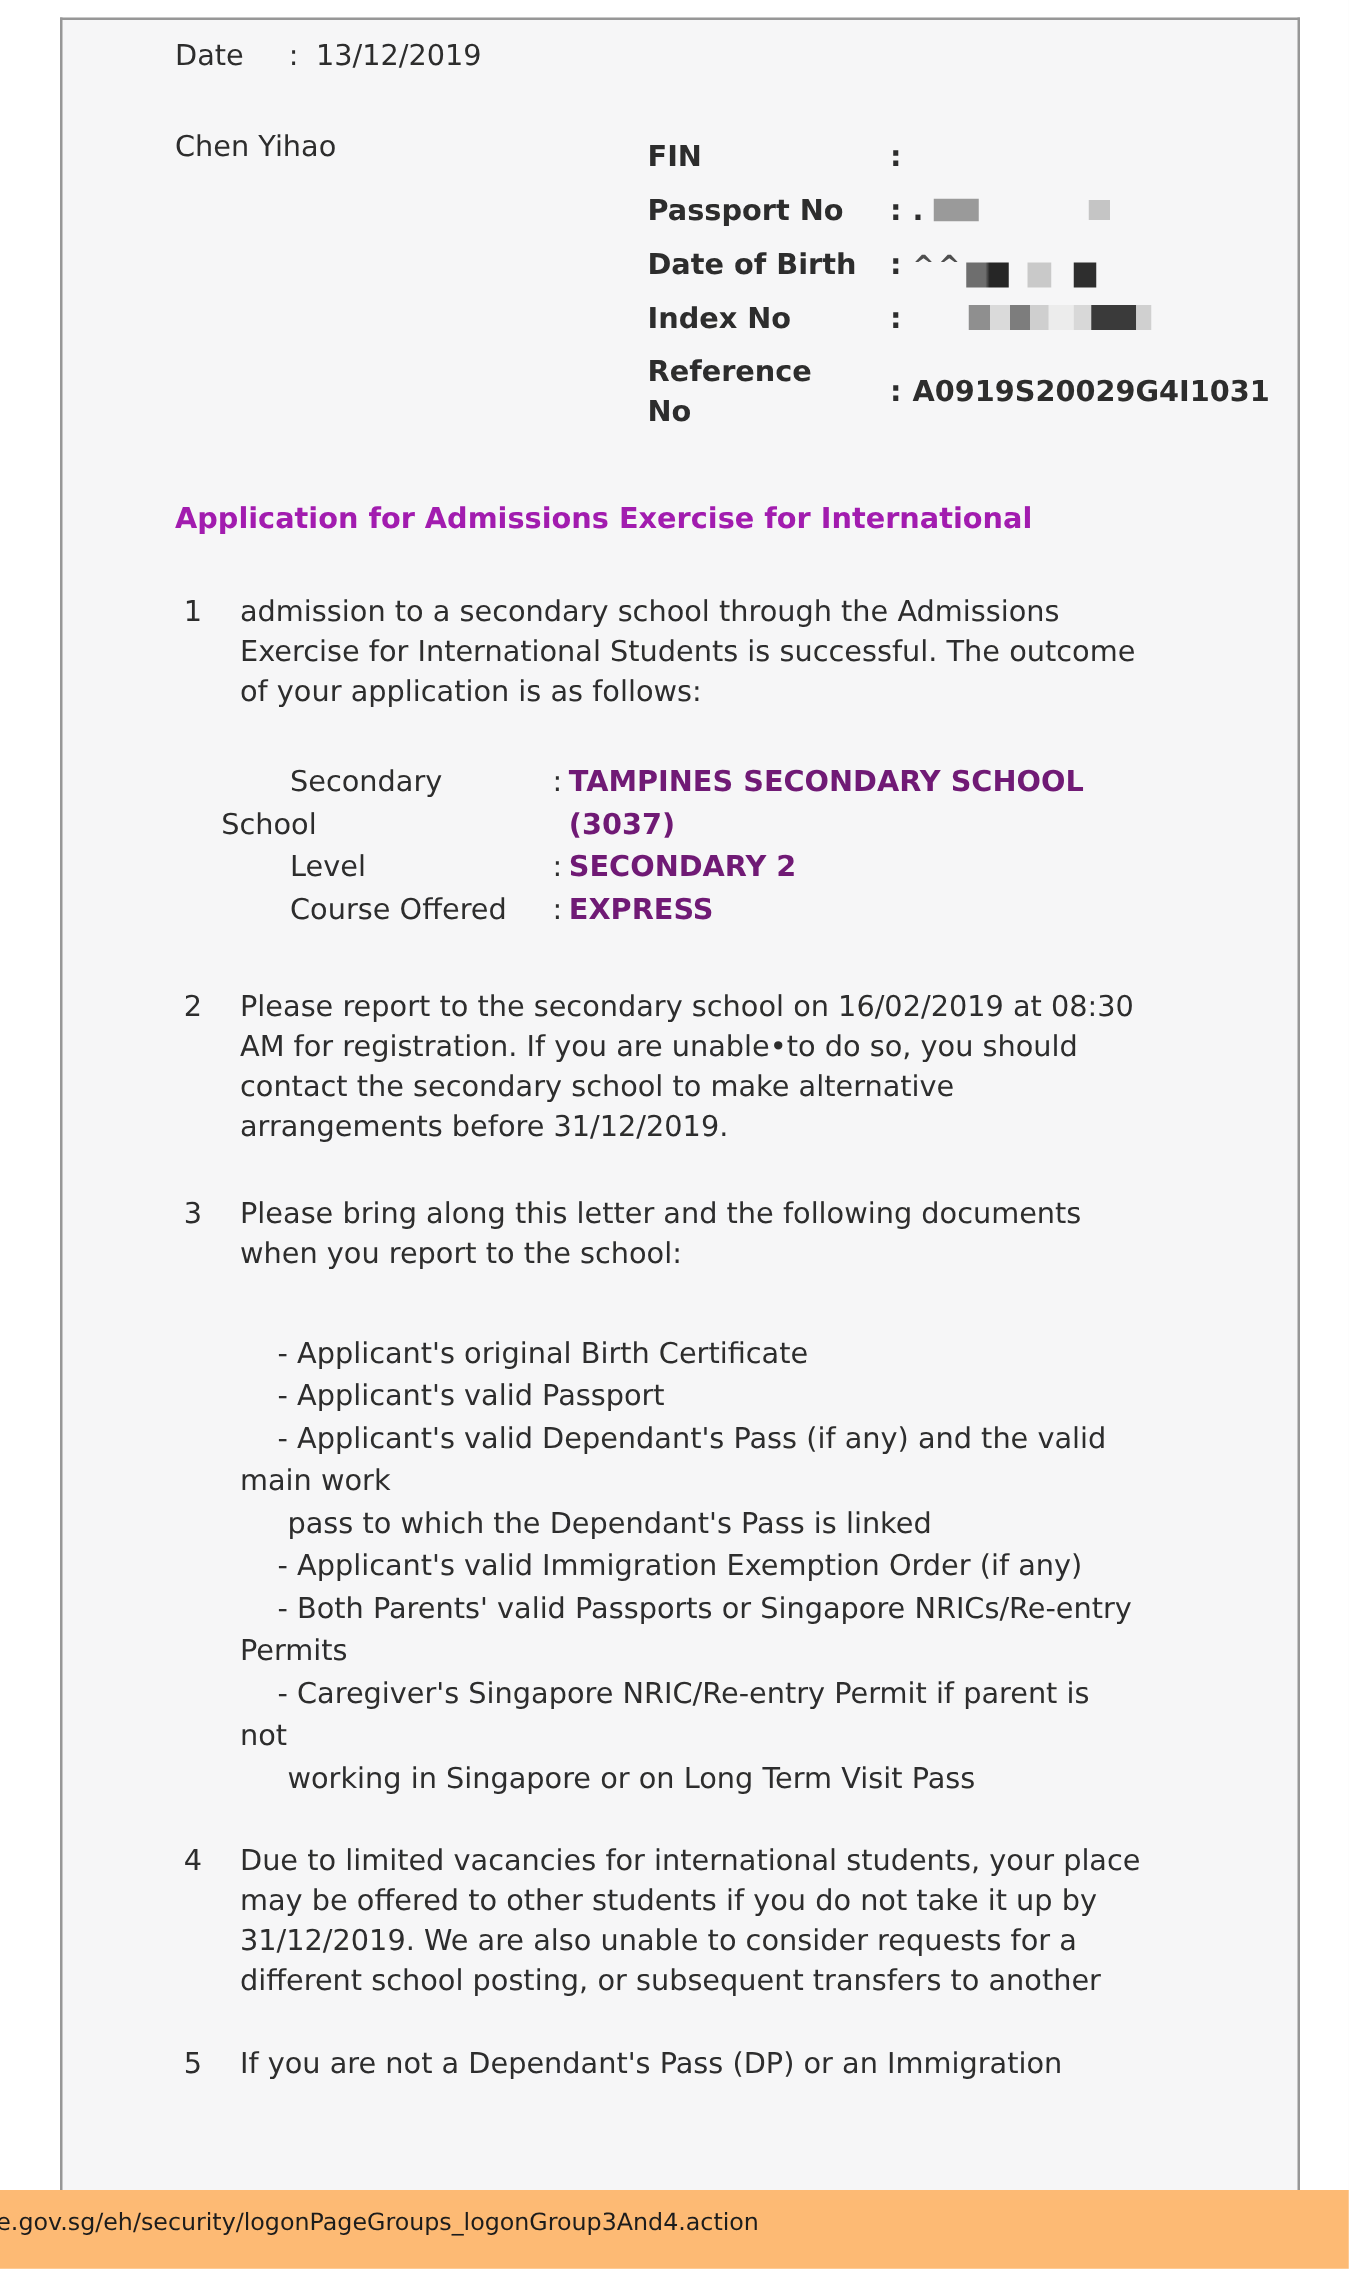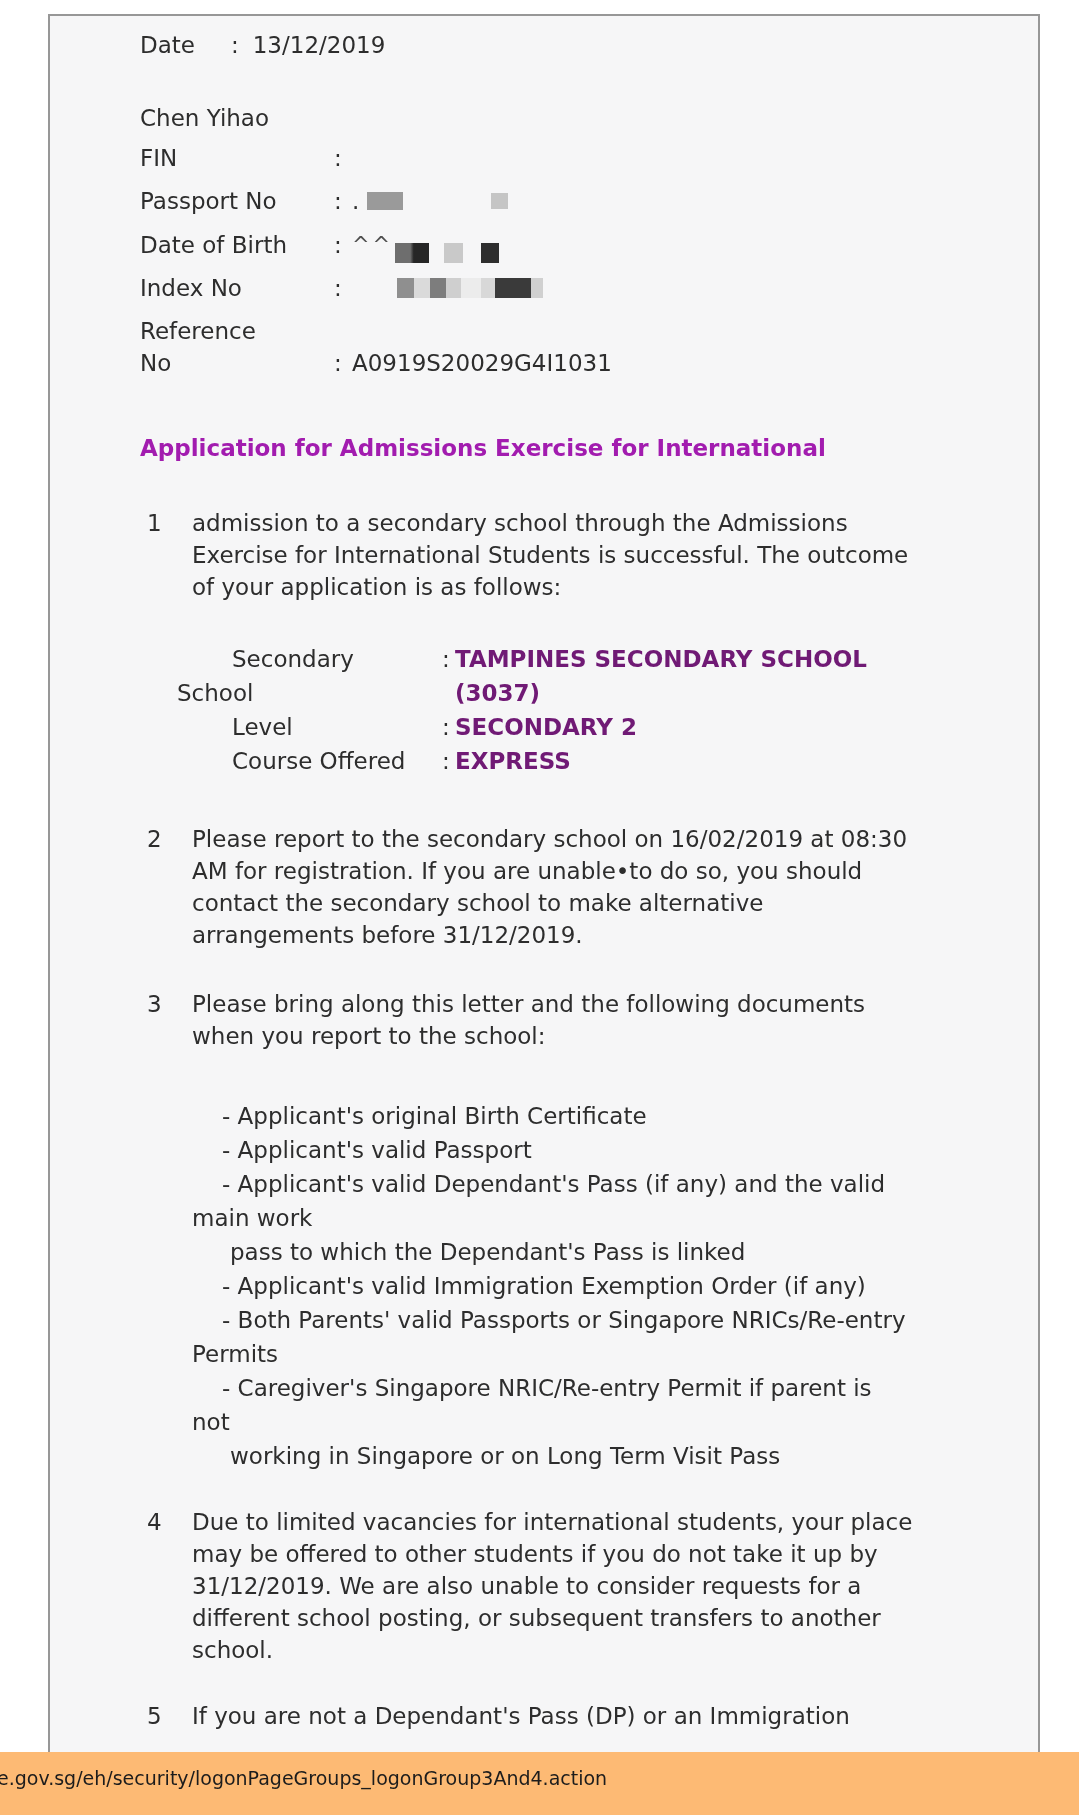--- a/index.html
+++ b/index.html
@@ -16,24 +16,24 @@
     background:#f6f6f7;overflow:hidden;
   }
   .content{
     padding:13px 0 0 90px;
     font-size:23px;line-height:32px;white-space:nowrap;
   }
   
   .date-line{}
   .dcolon{margin:0 14px 0 36px;}
   
-  .cols{display:flex;margin-top:41px;flex-direction:column;}
+  .cols{display:flex;margin-top:41px;}
   .name-col{width:378px;flex:none;}
   .info-col{flex:none;padding-top:8px;}
-  .irow{display:flex;align-items:flex-end;margin-bottom:11px;}
+  .irow{display:flex;align-items:center;margin-bottom:11px;font-weight:bold;}
   .ilab{width:194px;flex:none;}
   .ilab .wraplab{display:inline-block;width:132px;white-space:normal;}
   .icol{width:18px;flex:none;}
   .ival{flex:none;}
   
   .rb{display:inline-block;vertical-align:middle;position:relative;top:-2px;}
   .rb-p1{width:36px;height:18px;background:#9a9a9a;margin-left:8px;}
   .rb-p2{width:17px;height:16px;background:#c5c5c5;margin-left:88px;}
   .dob-marks{font-size:21px;color:#4f4f4f;letter-spacing:3px;}
   .dob-boxes{position:relative;top:9px;margin-left:2px;}
@@ -205,21 +205,20 @@
       <div class="dl ind-s">working in Singapore or on Long Term Visit Pass</div>
     </div>
 
     <div class="para p4">
       <div class="pnum">4</div>
       <div class="ptext">
         <div>Due to limited vacancies for international students, your place</div>
         <div>may be offered to other students if you do not take it up by</div>
         <div>31/12/2019. We are also unable to consider requests for a</div>
         <div>different school posting, or subsequent transfers to another</div>
-        <div>school.</div>
       </div>
     </div>
 
     <div class="para p5">
       <div class="pnum">5</div>
       <div class="ptext">
         <div>If you are not a Dependant's Pass (DP) or an Immigration</div>
       </div>
     </div>
 

